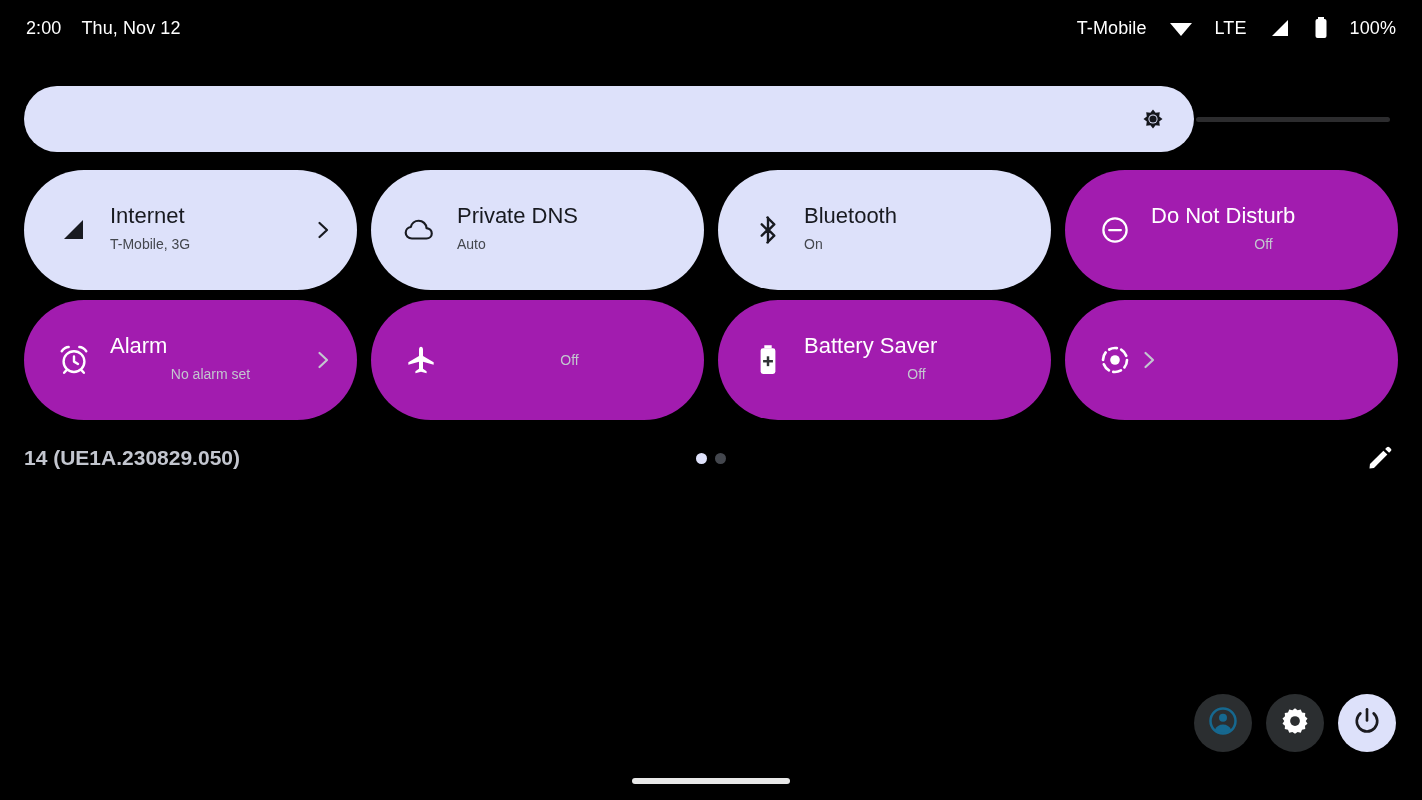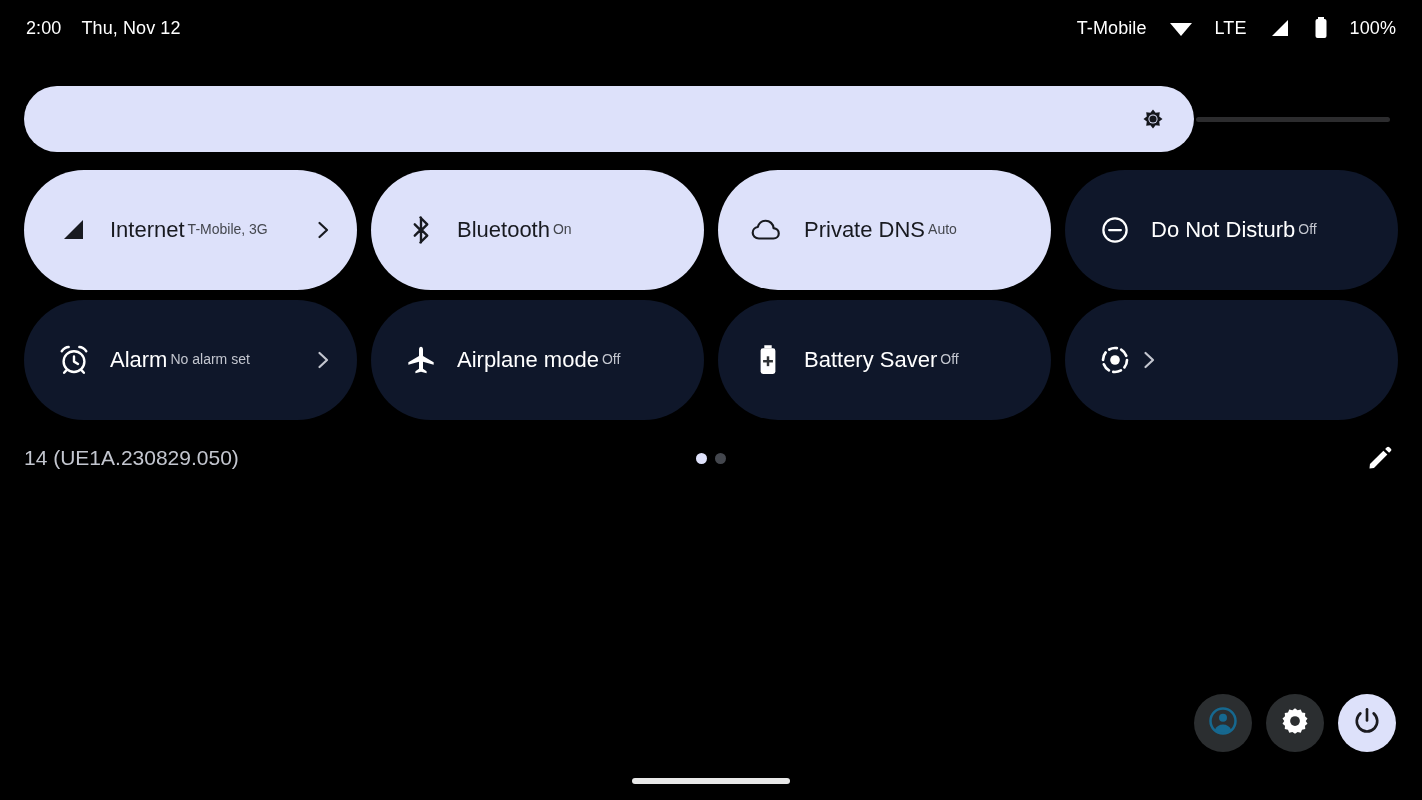--- a/index.html
+++ b/index.html
@@ -40,35 +40,35 @@
 
   
   .tiles { position:absolute; left:24px; top:170px; width:1374px; }
   .tile-row { display:flex; gap:14px; margin-bottom:10px; }
   .tile {
     width:333px; height:120px; border-radius:60px;
     display:flex; align-items:center;
     padding:0 22px 0 28px; position:relative;
   }
   .tile.active { background:#dde1fa; }
-  .tile.inactive { background:#0f172a; }
+  .tile.inactive { background:#a21caf; }
   .tile-icon { width:44px; flex:0 0 44px; display:flex; align-items:center; justify-content:center; }
-  .tile-labels { flex:1; padding-left:14px; display:flex; flex-direction:row; gap:3px; min-width:0; }
+  .tile-labels { flex:1; padding-left:14px; display:flex; flex-direction:column; gap:3px; min-width:0; }
   .tile-title { font-size:22px; line-height:26px; white-space:nowrap; }
   .tile-sub { font-size:14px; line-height:25px; white-space:nowrap; }
   .tile.active .tile-title { color:#181a20; }
   .tile.active .tile-sub { color:#44474e; }
   .tile.inactive .tile-title { color:#ffffff; }
   .tile.inactive .tile-sub { color:#c3c6cf;text-align:center; }
   .tile-chevron { width:24px; flex:0 0 24px; display:flex; align-items:center; justify-content:center; }
 
   
   .qs-footer {
     position:absolute; left:24px; top:438px; width:1374px; height:40px;
-    display:flex; align-items:center;
+    display:flex; align-items:center;font-weight:bold;
   }
   .build-text { color:#c3c6cf; font-size:21px; }
   .page-dots {
     position:absolute; left:0; right:0; top:0; height:40px;
     display:flex; align-items:center; justify-content:center; gap:8px;
     pointer-events:none;
   }
   .dot { width:11px; height:11px; border-radius:50%; }
   .dot.on { background:#dfe2fb; }
   .dot.off { background:#44474e; }
@@ -152,39 +152,39 @@
         </span>
         <span class="tile-chevron">
           <svg width="20" height="20" viewBox="0 0 20 20">
               <path d="M6.5 3 L14 10 L6.5 17" stroke="#181a20" stroke-width="2.2" fill="none" stroke-linecap="round" stroke-linejoin="round"></path>
             </svg>
         </span>
       </div>
 
       <div class="tile active">
         <span class="tile-icon">
+          <svg width="34" height="30" viewBox="0 0 30 24">
+            <path d="M7 19.5 C3.7 19.5 1.5 17.2 1.5 14.4 C1.5 11.8 3.4 9.7 6 9.4 C6.7 6.2 9.5 3.8 12.9 3.8 C16.6 3.8 19.7 6.7 19.9 10.3 C22.6 10.6 24.5 12.6 24.5 15 C24.5 17.5 22.5 19.5 19.8 19.5 Z" stroke="#181a20" stroke-width="1.9" fill="none" stroke-linejoin="round"></path>
+          </svg>
+        </span>
+        <span class="tile-labels">
+          <span class="tile-title">Private DNS</span>
+          <span class="tile-sub">Auto</span>
+        </span>
+      </div>
+
+      <div class="tile active">
+        <span class="tile-icon">
           <svg width="30" height="30" viewBox="0 0 24 24">
             <path d="M11.5 2 L17 7.5 L12 12.5 L12 2.2 L12 21.8 L12 11.5 L17 16.5 L11.5 22 M7 7.5 L12 12.5 M7 16.5 L12 11.5" stroke="#181a20" stroke-width="1.9" fill="none" stroke-linecap="round" stroke-linejoin="round"></path>
           </svg>
         </span>
         <span class="tile-labels">
           <span class="tile-title">Bluetooth</span>
           <span class="tile-sub">On</span>
-        </span>
-      </div>
-
-      <div class="tile active">
-        <span class="tile-icon">
-          <svg width="34" height="30" viewBox="0 0 30 24">
-            <path d="M7 19.5 C3.7 19.5 1.5 17.2 1.5 14.4 C1.5 11.8 3.4 9.7 6 9.4 C6.7 6.2 9.5 3.8 12.9 3.8 C16.6 3.8 19.7 6.7 19.9 10.3 C22.6 10.6 24.5 12.6 24.5 15 C24.5 17.5 22.5 19.5 19.8 19.5 Z" stroke="#181a20" stroke-width="1.9" fill="none" stroke-linejoin="round"></path>
-          </svg>
-        </span>
-        <span class="tile-labels">
-          <span class="tile-title">Private DNS</span>
-          <span class="tile-sub">Auto</span>
         </span>
       </div>
 
       <div class="tile inactive">
         <span class="tile-icon">
           <svg width="30" height="30" viewBox="0 0 24 24">
             <circle cx="12" cy="12" r="9.3" stroke="#fff" stroke-width="1.8" fill="none"></circle>
             <line x1="7.3" y1="12" x2="16.7" y2="12" stroke="#fff" stroke-width="1.8" stroke-linecap="round"></line>
           </svg>
         </span>
@@ -219,21 +219,20 @@
         </span>
       </div>
 
       <div class="tile inactive">
         <span class="tile-icon">
           <svg width="32" height="32" viewBox="0 0 24 24">
             <path d="M12 2 C12.9 2 13.5 2.9 13.5 4.2 L13.5 9 L21.5 13.6 L21.5 15.6 L13.5 13.3 L13.5 18.6 L16.2 20.5 L16.2 22 L12 20.9 L7.8 22 L7.8 20.5 L10.5 18.6 L10.5 13.3 L2.5 15.6 L2.5 13.6 L10.5 9 L10.5 4.2 C10.5 2.9 11.1 2 12 2 Z" fill="#fff"></path>
           </svg>
         </span>
         <span class="tile-labels">
-          <span class="tile-title">Airplane mode</span>
           <span class="tile-sub">Off</span>
         </span>
       </div>
 
       <div class="tile inactive">
         <span class="tile-icon">
           <svg width="26" height="32" viewBox="0 0 18 26">
             <rect x="6" y="1" width="6" height="2.6" fill="#fff"></rect>
             <rect x="3" y="3.4" width="12" height="21" rx="2" fill="#fff"></rect>
             <line x1="9" y1="10" x2="9" y2="18" stroke="#303336" stroke-width="2"></line>

